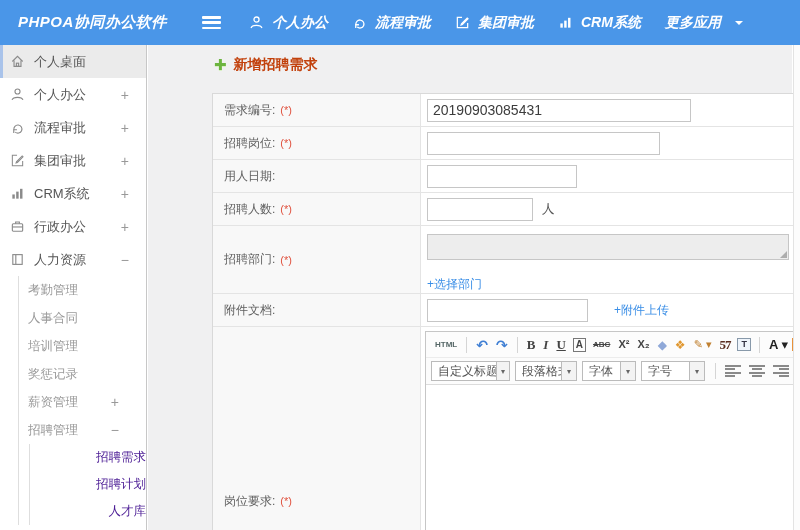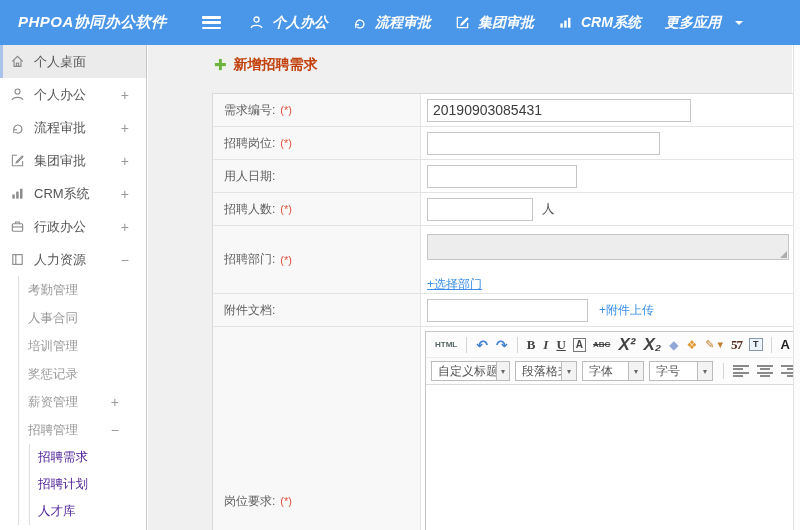--- a/index.html
+++ b/index.html
@@ -21,21 +21,21 @@
   .tn-item { display:flex; align-items:center; padding:0 12px; height:45px; font-size:14px; font-weight:bold; cursor:pointer; white-space:nowrap; }
   .tn-item svg { margin-right:8px; flex:none; }
   .caret-down { width:0; height:0; border:4.5px solid transparent; border-top-color:#fff; margin-left:14px; margin-top:4px; }
   
   .sidebar { position:absolute; top:45px; left:0; bottom:0; width:147px; background:#fff; border-right:1px solid #c7c7c7; overflow:hidden; }
   .side-item { height:33px; display:flex; align-items:center; padding-left:10px; font-size:13px; color:#555; cursor:pointer; }
   .side-item.active { background:#ebebeb; border-left:3px solid #a9c3ea; padding-left:7px; }
   .side-item svg { margin-right:9px; flex:none; }
   .expander { margin-left:auto; margin-right:17px; color:#999; font-size:14px; line-height:1; }
   .sub1 { margin-left:18px; border-left:1px solid #dedede; }
-  .sub1 .side-item { height:28px; padding-left:9px; font-size:12.5px; color:#9a9a9a; }
+  .sub1 .side-item { height:28px; padding-left:9px; font-size:12.5px; color:#9a9a9a;justify-content:flex-end; }
   .sub1 .expander { margin-right:27px; }
   .sub2 { margin-left:10px; border-left:1px solid #dedede; }
   .sub2 .side-item { height:27px; padding-left:8px; font-size:12.5px; color:#4c1d95; }
   
   .content { position:absolute; left:148px; top:45px; right:0; bottom:0; background:#fff; overflow:hidden; }
   .page-bg { position:absolute; left:0; top:0; width:644px; bottom:0; background:#f0f0f1; }
   .page-header { position:absolute; left:66px; top:9px; height:22px; display:flex; align-items:center; z-index:2; }
   .plus-ic { color:#6cb43f; font-size:15px; font-weight:bold; margin-right:7px; text-shadow:0 1px 0 #d7f0c2; }
   .page-title { font-size:14px; font-weight:bold; color:#c2410c; }
   
@@ -49,51 +49,51 @@
   .w1 { width:264px; font-size:14px; color:#3c3c3c; }
   .w2 { width:233px; }
   .w3 { width:150px; }
   .w4 { width:106px; }
   .suffix { font-size:12.5px; color:#555; margin-left:9px; }
   .row-dept { height:68px; }
   .fv-col { flex-direction:column; align-items:flex-start; justify-content:flex-start; padding-top:8px; }
   .dept-box { width:362px; height:43px; background:#ededed; border:1px solid #c6c6c6; position:relative; }
   .rsz { position:absolute; right:1px; bottom:1px; width:0; height:0; border-left:7px solid transparent; border-bottom:7px solid #adadad; }
   .blue-link { color:#3a8ee6; font-size:12px; text-decoration:none; cursor:pointer; white-space:nowrap; }
-  .dept-link { margin-top:16px;text-decoration:underline; }
+  .dept-link { margin-top:16px; }
   .row-file { height:33px; }
   .w-file { width:161px; }
-  .file-link { margin-left:11px; }
+  .file-link { margin-left:26px; }
   .row-editor { height:349px; }
   .fv-editor { align-items:flex-start; padding:4px 0 0 4px; }
   
   .editor { width:600px; border:1px solid #c6c6c6; background:#fff; }
   .tb1 { height:26px; display:flex; align-items:center; padding:0 5px; background:#fcfcfc; border-bottom:1px solid #ececec; }
   .tbtn { padding:0 4px; text-align:center; font-size:12px; color:#444; cursor:pointer; white-space:nowrap; line-height:1; flex:none; }
   .sep { width:1px; height:16px; background:#d5d5d5; margin:0 5px; flex:none; }
   .b-html { font-size:8px; font-weight:bold; color:#566; letter-spacing:0; }
   .b-undo,.b-redo { color:#3f7fd4; font-weight:bold; font-size:14px; }
   .b-bold { font-family:"Liberation Serif",serif; font-weight:bold; font-size:13px; }
   .b-italic { font-family:"Liberation Serif",serif; font-style:italic; font-weight:bold; font-size:13px; }
   .b-underline { font-family:"Liberation Serif",serif; font-weight:bold; text-decoration:underline; font-size:13px; }
   .b-abox { border:1px solid #777; font-size:10px; font-weight:bold; padding:1px 2px; margin:0 3px; }
   .b-strike { font-size:8px; font-weight:bold; text-decoration:line-through; }
-  .b-sup,.b-sub { font-size:17px; font-weight:bold;font-style:italic; }
+  .b-sup,.b-sub { font-size:11px; font-weight:bold; }
   .b-eraser { color:#8fa8d8; font-size:12px; }
   .b-brush { color:#e0972f; font-size:12px; }
   .b-scrawl { color:#c08030; font-size:11px; }
   .b-quote { font-family:"Liberation Serif",serif; font-weight:bold; color:#5a2d20; font-size:13px; letter-spacing:-1px; }
   .b-paste { border:1px solid #8899aa; background:#eef4fb; color:#334; font-size:9px; font-weight:bold; padding:1px 3px; margin:0 3px; }
   .b-fontcolor { font-weight:bold; font-size:13px; color:#222; }
   .b-bgcolor { background:#e8923a; color:#fff; font-size:11px; padding:1px 4px; }
   .tb2 { height:27px; display:flex; align-items:center; padding:0 5px; background:#fcfcfc; border-bottom:1px solid #dcdcdc; }
   .sel { display:flex; align-items:center; height:20px; border:1px solid #bbb; background:#fff; font-size:12px; color:#555; margin-right:5px; cursor:pointer; flex:none; }
   .sel-label { padding:0 6px; white-space:nowrap; overflow:hidden; }
   .sel-arrow { width:15px; align-self:stretch; border-left:1px solid #bbb; display:flex; align-items:center; justify-content:center; font-size:8px; color:#666; background:#f3f3f3; }
-  .s1 { width:79px; } .s2 { width:62px; } .s3 { width:62px; } .s4 { width:64px; }
+  .s1 { width:79px; } .s2 { width:62px; } .s3 { width:54px; } .s4 { width:64px; }
   .s2 .sel-label,.s3 .sel-label,.s4 .sel-label { flex:1; }
   .al { width:16px; height:13px; display:flex; flex-direction:column; justify-content:space-between; margin:0 4px; cursor:pointer; flex:none; }
   .al i { display:block; height:2px; background:#8a8a8a; width:100%; }
   .al.left i:nth-child(even) { width:10px; }
   .al.center i:nth-child(even) { width:10px; margin:0 auto; }
   .al.right i:nth-child(even) { width:10px; margin-left:auto; }
   .edit-area { height:292px; background:#fff; }
   
   .vscroll { position:absolute; top:45px; right:0; bottom:0; width:7px; background:#fcfcfc; border-left:1px solid #e3e3e3; z-index:10; }
   svg { display:block; }

